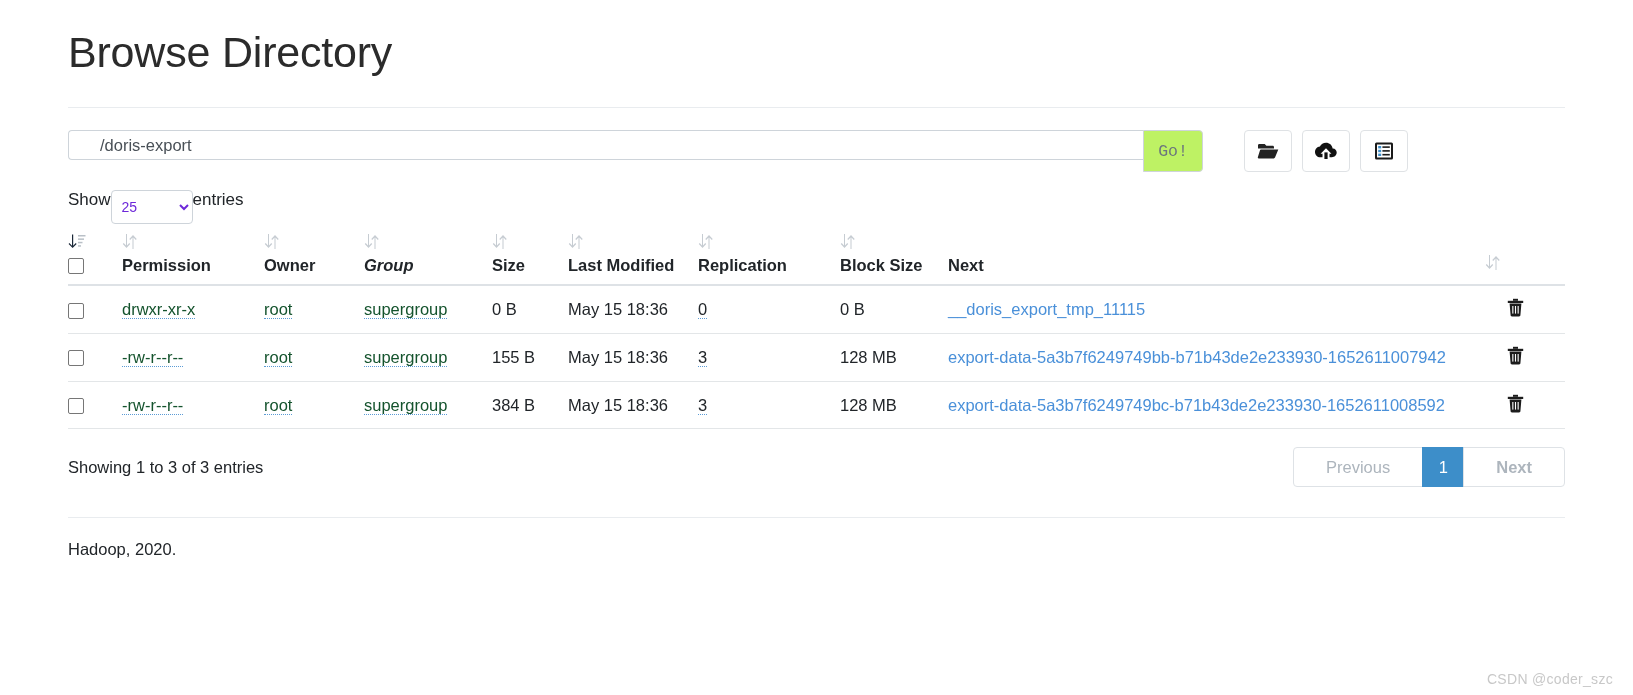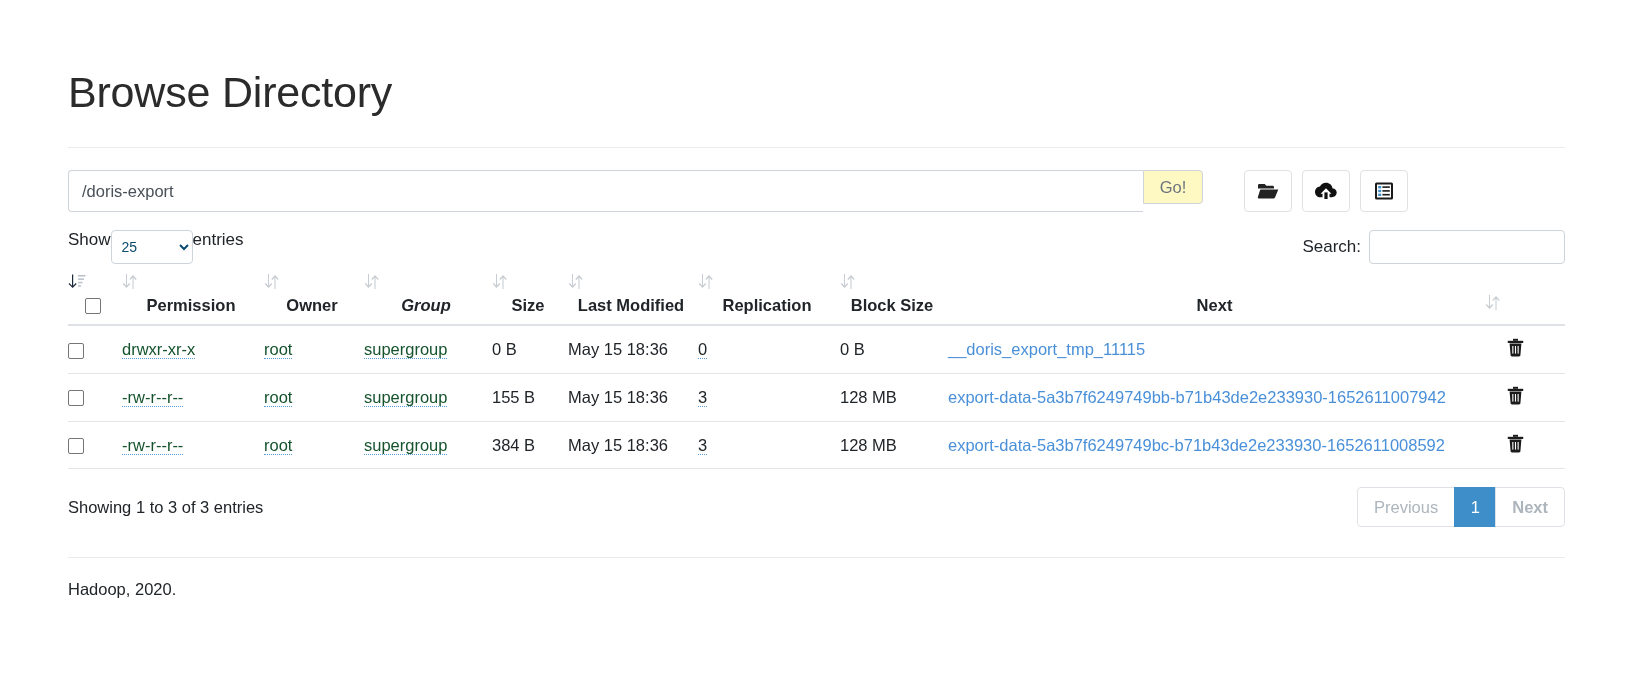--- a/index.html
+++ b/index.html
@@ -5,21 +5,21 @@
   * { box-sizing: border-box; }
   html, body {
     margin: 0; padding: 0;
     width: 1633px; height: 695px;
     background: #ffffff;
     font-family: "Liberation Sans", sans-serif;
     color: #212529;
     overflow: hidden;
   }
   .page { position: relative; width: 1633px; height: 695px; background: #fff; }
-  .container { padding: 0 68px; margin-top: 40px; }
+  .container { padding: 0 68px; }
 
   
   .page-title {
     font-size: 43px;
     font-weight: 400;
     color: #2b2b2b;
     letter-spacing: -0.2px;
     margin: 0;
     padding-top: 28px;
     line-height: 1.15;
@@ -39,40 +39,40 @@
     gap: 0;
   }
   .input-group {
     display: flex;
     flex: 0 0 1135px;
     width: 1135px;
     height: 42px;
   }
   .path-input {
     flex: 1;
-    height: 42px;
+    height: 30px;
     border: 1px solid #ced4da;
     border-right: none;
     border-radius: 4px 0 0 4px;
-    padding: 0 13px;
+    padding: 0 31px;
     font-size: 16.5px;
     font-family: "Liberation Sans", sans-serif;
     color: #495057;
     background: #fff;
     outline: none;
   }
   .go-btn {
     width: 60px;
-    height: 34px;
+    height: 42px;
     border: 1px solid #ced4da;
     border-radius: 0 4px 4px 0;
-    background: #fef9c3;
+    background: #bef264;
     color: #6c757d;
     font-size: 16.5px;
-    font-family: Liberation Sans, sans-serif;
+    font-family: Liberation Mono, monospace;
     cursor: pointer;
     display: flex;
     align-items: center;
     justify-content: center;
   }
   .icon-btns { display: flex; margin-left: 41px; gap: 10px; }
   .icon-btn {
     width: 48px;
     height: 42px;
     border: 1px solid #dfe2e5;
@@ -100,21 +100,21 @@
     font-size: 17px;
     color: #212529;
   }
   .len-select {
     width: 82px;
     height: 34px;
     border: 1px solid #ced4da;
     border-radius: 4px;
     background: #fff;
     font-size: 14px;
-    color: #0c4a6e;
+    color: #6d28d9;
     font-family: "Liberation Sans", sans-serif;
     padding: 0 6px;
   }
   .search-wrap {
     display: flex;
     align-items: center;
     font-size: 17px;
     color: #212529;
     gap: 8px;
   }
@@ -132,21 +132,21 @@
 
   
   table.files {
     width: 100%;
     border-collapse: collapse;
     margin-top: 8px;
     table-layout: fixed;
   }
   table.files thead th {
     vertical-align: bottom;
-    text-align: center;
+    text-align: left;
     font-size: 16.5px;
     font-weight: bold;
     color: #212529;
     padding: 0 4px 8px 0;
     border-bottom: 2px solid #dee2e6;
     position: relative;
     line-height: 1.25;
   }
   .th-inner { display: block; }
   .sort-ico {
@@ -217,21 +217,21 @@
     display: flex;
     align-items: center;
     justify-content: space-between;
     margin-top: 18px;
   }
   .showing-info { font-size: 16.5px; color: #212529; }
   .pagination { display: flex; }
   .pg {
     height: 40px;
     min-width: 40px;
-    padding: 0 16px;
+    padding: 0 32px;
     border: 1px solid #dee2e6;
     background: #fff;
     font-size: 16.5px;
     color: #adb5bd;
     display: flex;
     align-items: center;
     justify-content: center;
     cursor: pointer;
     margin-left: -1px;
     font-family: "Liberation Sans", sans-serif;
@@ -318,24 +318,20 @@
       <label class="show-entries">
         <span>Show</span>
         <select class="len-select">
           <option>10</option>
           <option selected="">25</option>
           <option>50</option>
           <option>100</option>
         </select>
         <span>entries</span>
       </label>
-      <label class="search-wrap">
-        <span>Search:</span>
-        <input class="search-input" type="text" value="" style="">
-      </label>
     </div>
 
     <table class="files">
       <thead>
         <tr>
           <th class="c-check">
             <span class="sort-ico">
               <svg width="18" height="17" viewBox="0 0 18 17">
                 <path d="M4 1.5v11.2l-2.6-2.6L.6 11l4 4 4-4-.8-.9L5.2 12.7V1.5z" fill="#1b2838"></path>
                 <rect x="10" y="2" width="7.5" height="1.5" fill="#b9c0c7"></rect>

